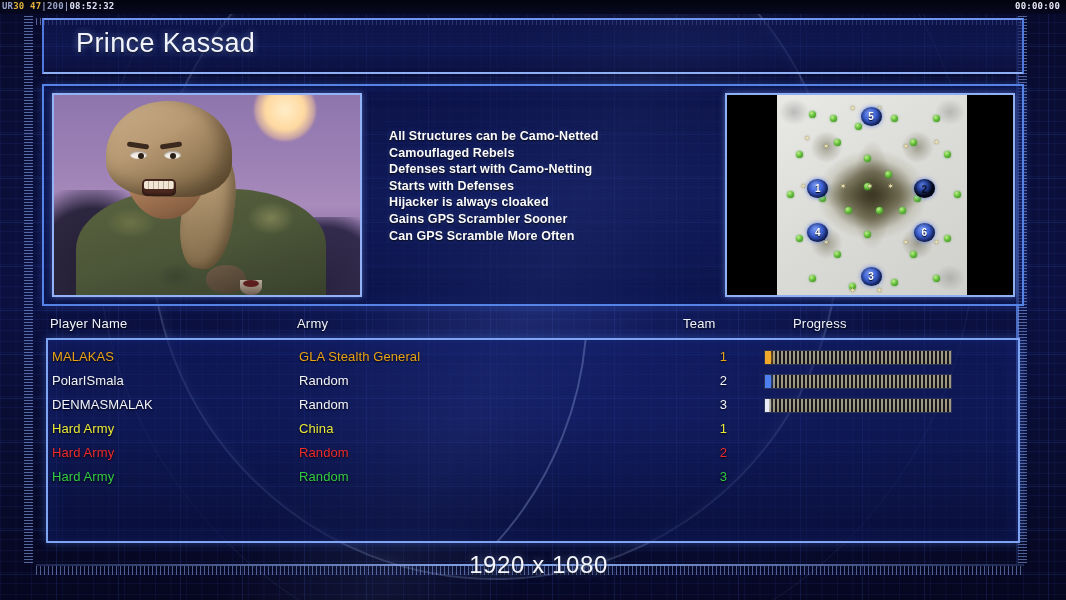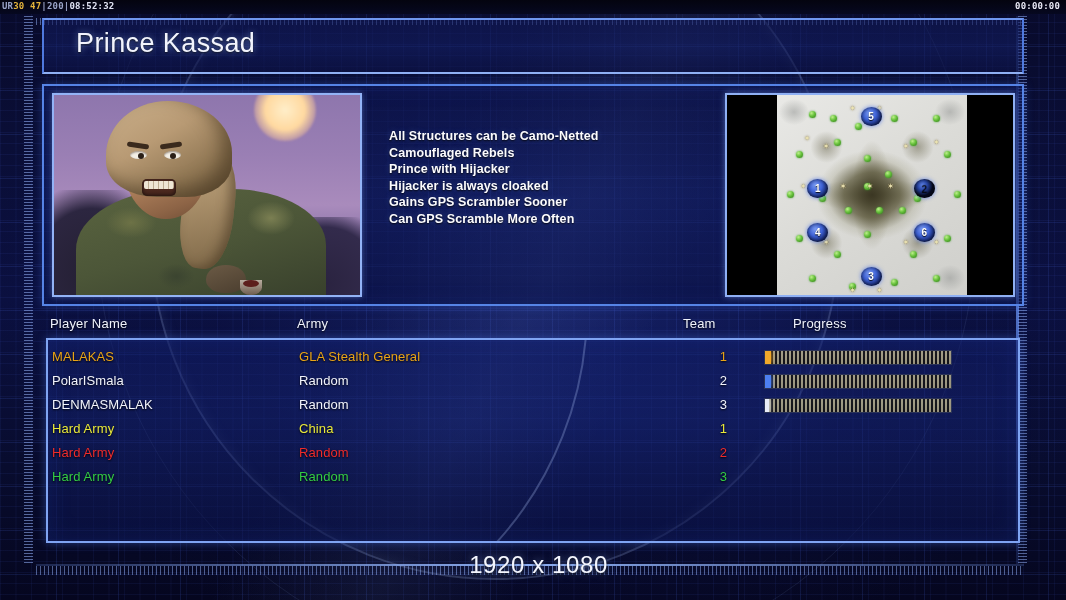--- a/index.html
+++ b/index.html
@@ -380,21 +380,22 @@
       <div id="p-mouth"></div>
       <div id="p-teeth"></div>
       <div id="p-teapot"></div>
       <div id="p-cup"></div>
       <div id="p-cup-tea"></div>
     </div>
 
     <div id="desc">
         <div class="desc-line">All Structures can be Camo-Netted</div>
         <div class="desc-line">Camouflaged Rebels</div>
-        <div class="desc-line">Prince with Hijacker</div>
+        <div class="desc-line">Defenses start with Camo-Netting</div>
+        <div class="desc-line">Starts with Defenses</div>
         <div class="desc-line">Hijacker is always cloaked</div>
         <div class="desc-line">Gains GPS Scrambler Sooner</div>
         <div class="desc-line">Can GPS Scramble More Often</div>
       </div>
 
     <div id="minimap-box">
       <div id="minimap-inner">
         <div class="mm-corner" style="right:2px;top:4px;"></div>
         <div class="mm-corner" style="right:2px;bottom:4px;"></div>
         <div class="mm-corner" style="left:2px;top:4px;"></div>

